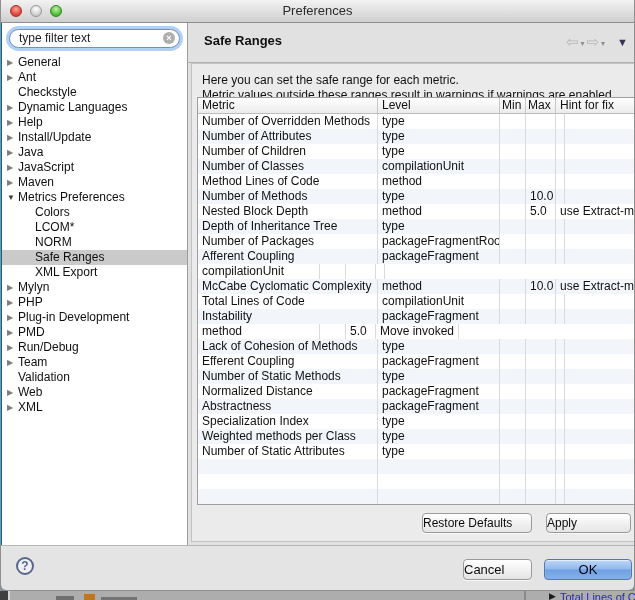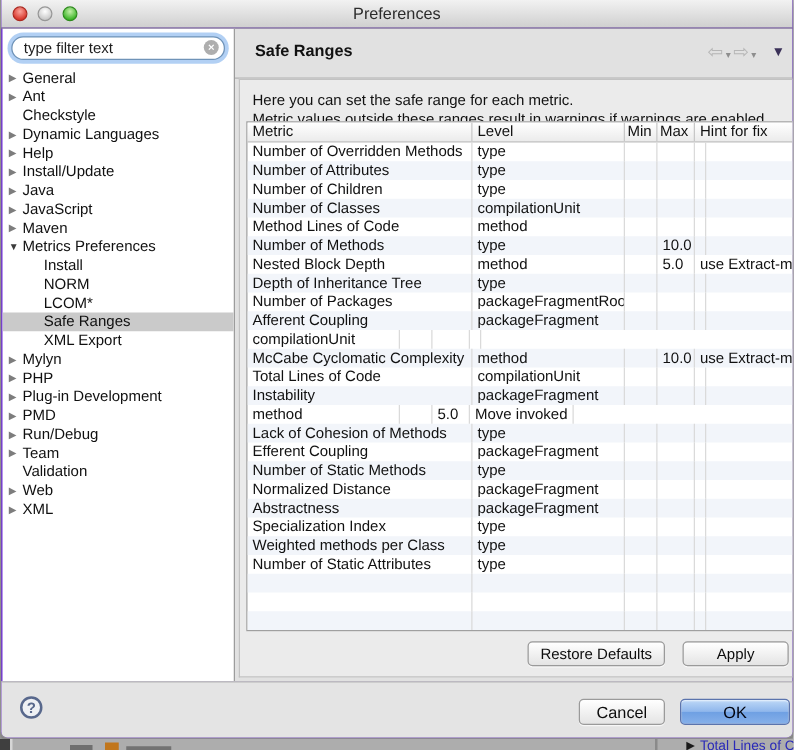--- a/index.html
+++ b/index.html
@@ -1,18 +1,18 @@
 <!DOCTYPE html>
 <html><head>
 <meta charset="utf-8">
 <style>
   html,body{margin:0;padding:0}
   .win{position:relative;width:635px;height:600px;background:#adadad;overflow:hidden;
        font-family:"Liberation Sans",sans-serif;-webkit-font-smoothing:antialiased}
-  .dialog{position:absolute;left:0;top:0;width:635px;height:591px;background:#6d28d9;
+  .dialog{position:absolute;left:0;top:0;width:635px;height:591px;background:#0369a1;
           border-radius:0 0 6px 6px;box-shadow:0 2px 6px rgba(0,0,0,.4);box-sizing:border-box;
           border:1px solid #8f8f8f;border-top:none;overflow:hidden}
   
   .titlebar{position:absolute;left:0;top:0;right:0;height:22px;
             background:linear-gradient(#f2f2f2,#cfcfcf);border-bottom:1px solid #8e8e8e;text-align:center}
   .wtitle{font-size:13px;line-height:22px;color:#2c2c2c}
   .lights{position:absolute;left:9px;top:5px;display:flex;gap:8px}
   .light{width:12px;height:12px;border-radius:50%;box-sizing:border-box}
   .l-red{background:radial-gradient(circle at 50% 32%,#fba49c,#d93b30 72%);border:1px solid #ad2a21}
   .l-gray{background:radial-gradient(circle at 50% 32%,#ffffff,#c6c6c6 78%);border:1px solid #979797}
@@ -53,21 +53,21 @@
       box-sizing:border-box;white-space:nowrap;overflow:hidden;flex:none}
   .c0{width:180px}.c1{width:122px}.c2{width:26px;padding:0 2px}.c3{width:30px;padding:0 2px}
   .c4{flex:1 1 auto;border-right:none}
   .tbody .trow{display:flex;height:15px;box-sizing:border-box}
   .tbody .trow:nth-child(even){background:#f2f5fa}
   .td{font-size:12px;color:#111;line-height:15px;padding:0 4px;border-right:1px solid #dadada;
       box-sizing:border-box;white-space:nowrap;overflow:hidden;flex:none}
   .td.c3{}
   
   .btn{position:absolute;box-sizing:border-box;border:1px solid #9a9a9a;border-radius:4px;
-       background:linear-gradient(#ffffff,#e4e4e4);font-size:12px;color:#0c0c0c;text-align:center;
+       background:linear-gradient(#ffffff,#e4e4e4);font-size:12px;color:#0c0c0c;
        box-shadow:0 1px 0 rgba(255,255,255,.7)}
   .b-restore{left:421px;top:513px;width:110px;height:20px;line-height:19px}
   .b-apply{left:545px;top:513px;width:85px;height:20px;line-height:19px}
   
   .footer{position:absolute;left:0;top:545px;width:635px;height:46px;background:#e4e4e4;
           border-top:1px solid #b6b6b6;box-sizing:border-box}
   .helpbtn{position:absolute;left:15px;top:11px;width:18px;height:18px;box-sizing:border-box;
            border:2px solid #58688c;border-radius:50%;color:#58688c;font-size:12px;font-weight:bold;
            text-align:center;line-height:14px;background:#eef0f4}
   .b-cancel{left:462px;top:13px;width:69px;height:21px;line-height:20px;font-size:13px;border-radius:4px}
@@ -141,29 +141,29 @@
           <div class="titem collapsed">
     <span class="tri">▶</span>
     <span class="lbl">Maven</span>
   </div>
           <div class="titem expanded">
     <span class="tri">▼</span>
     <span class="lbl">Metrics Preferences</span>
   </div>
           <div class="titem child">
 
-    <span class="lbl">Install</span>
+    <span class="lbl">Colors</span>
   </div>
           <div class="titem child">
 
+    <span class="lbl">LCOM*</span>
+  </div>
+          <div class="titem child">
+
     <span class="lbl">NORM</span>
-  </div>
-          <div class="titem child">
-
-    <span class="lbl">LCOM*</span>
   </div>
           <div class="titem child selected">
 
     <span class="lbl">Safe Ranges</span>
   </div>
           <div class="titem child">
 
     <span class="lbl">XML Export</span>
   </div>
           <div class="titem collapsed">

